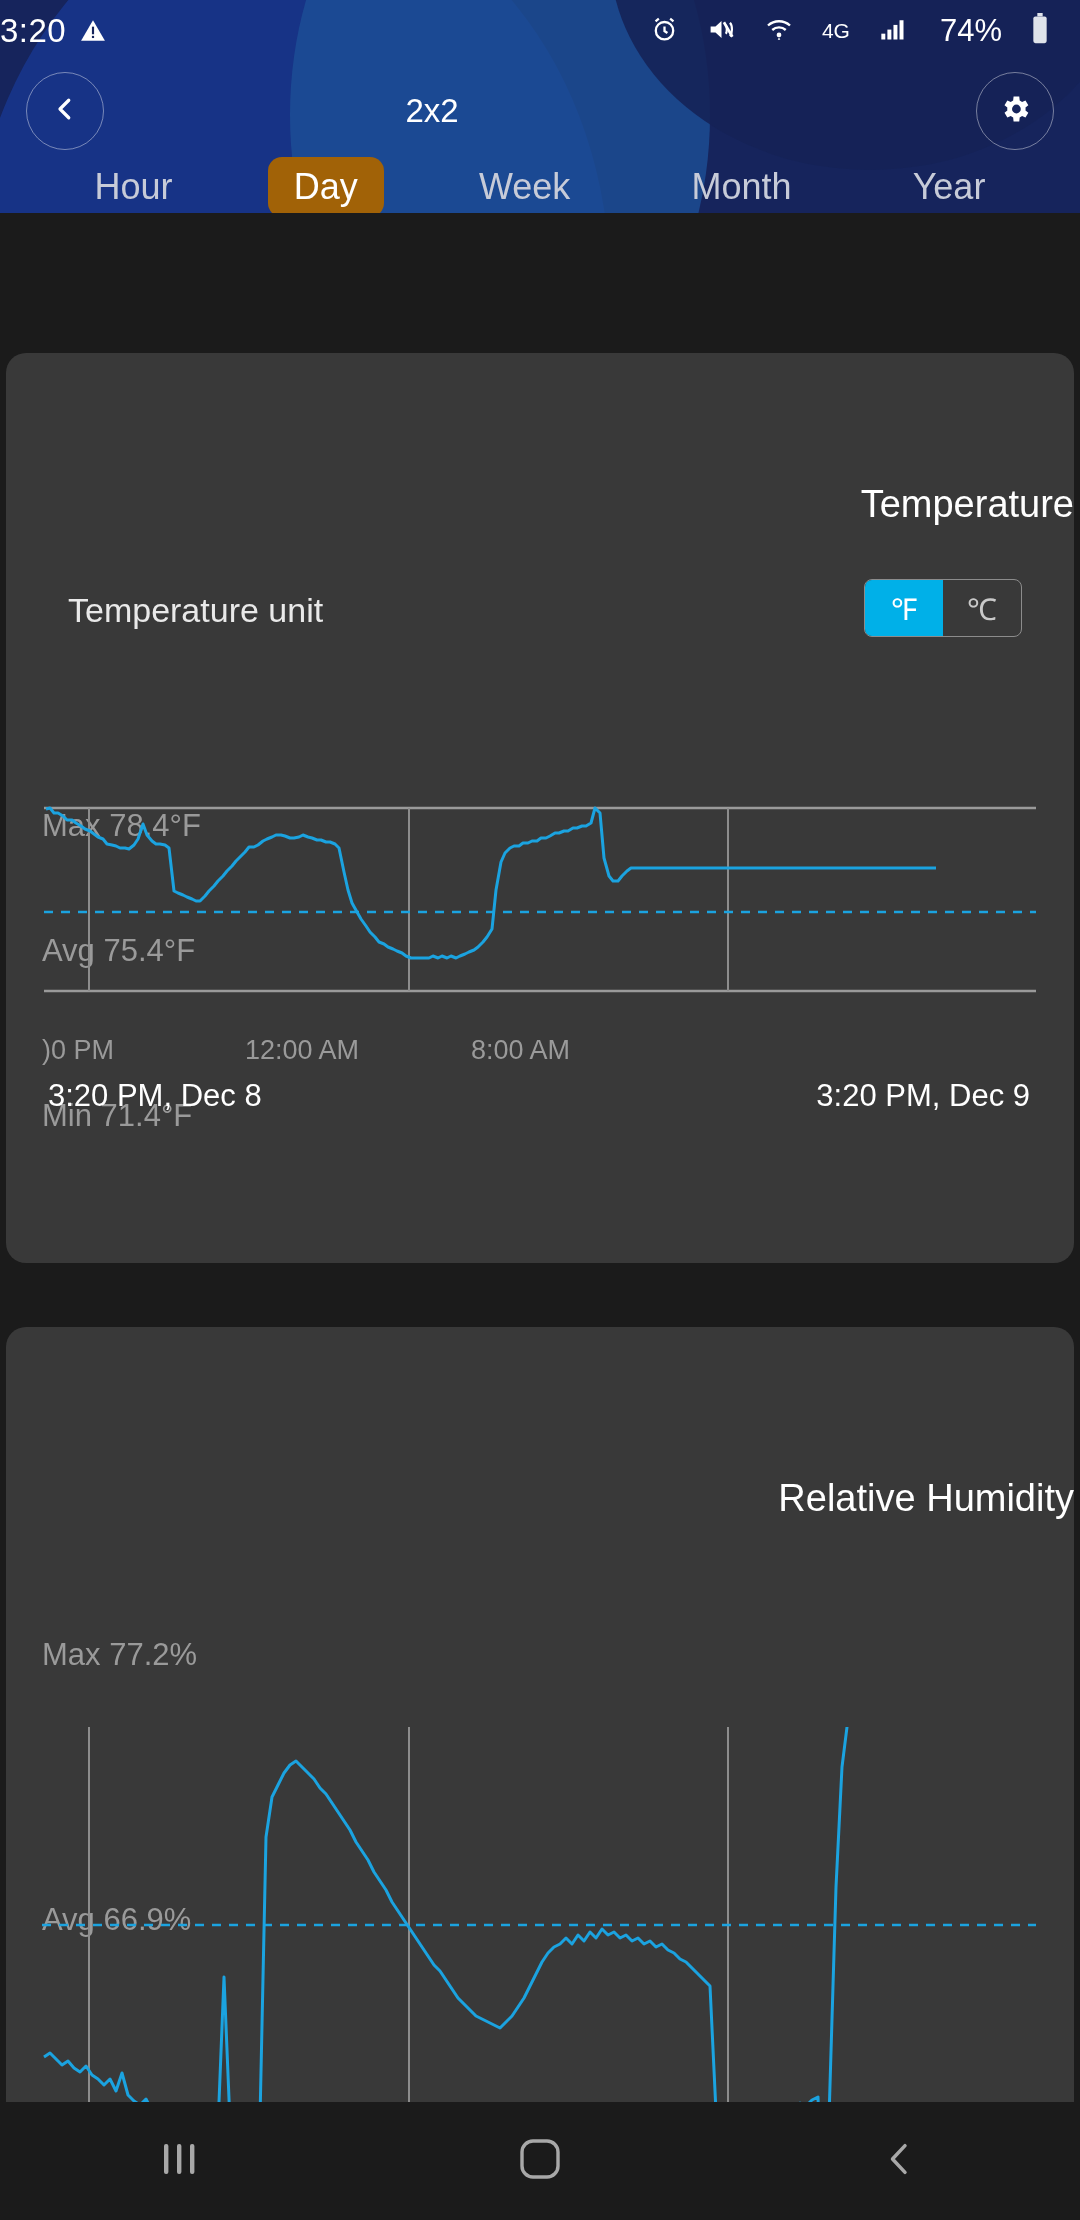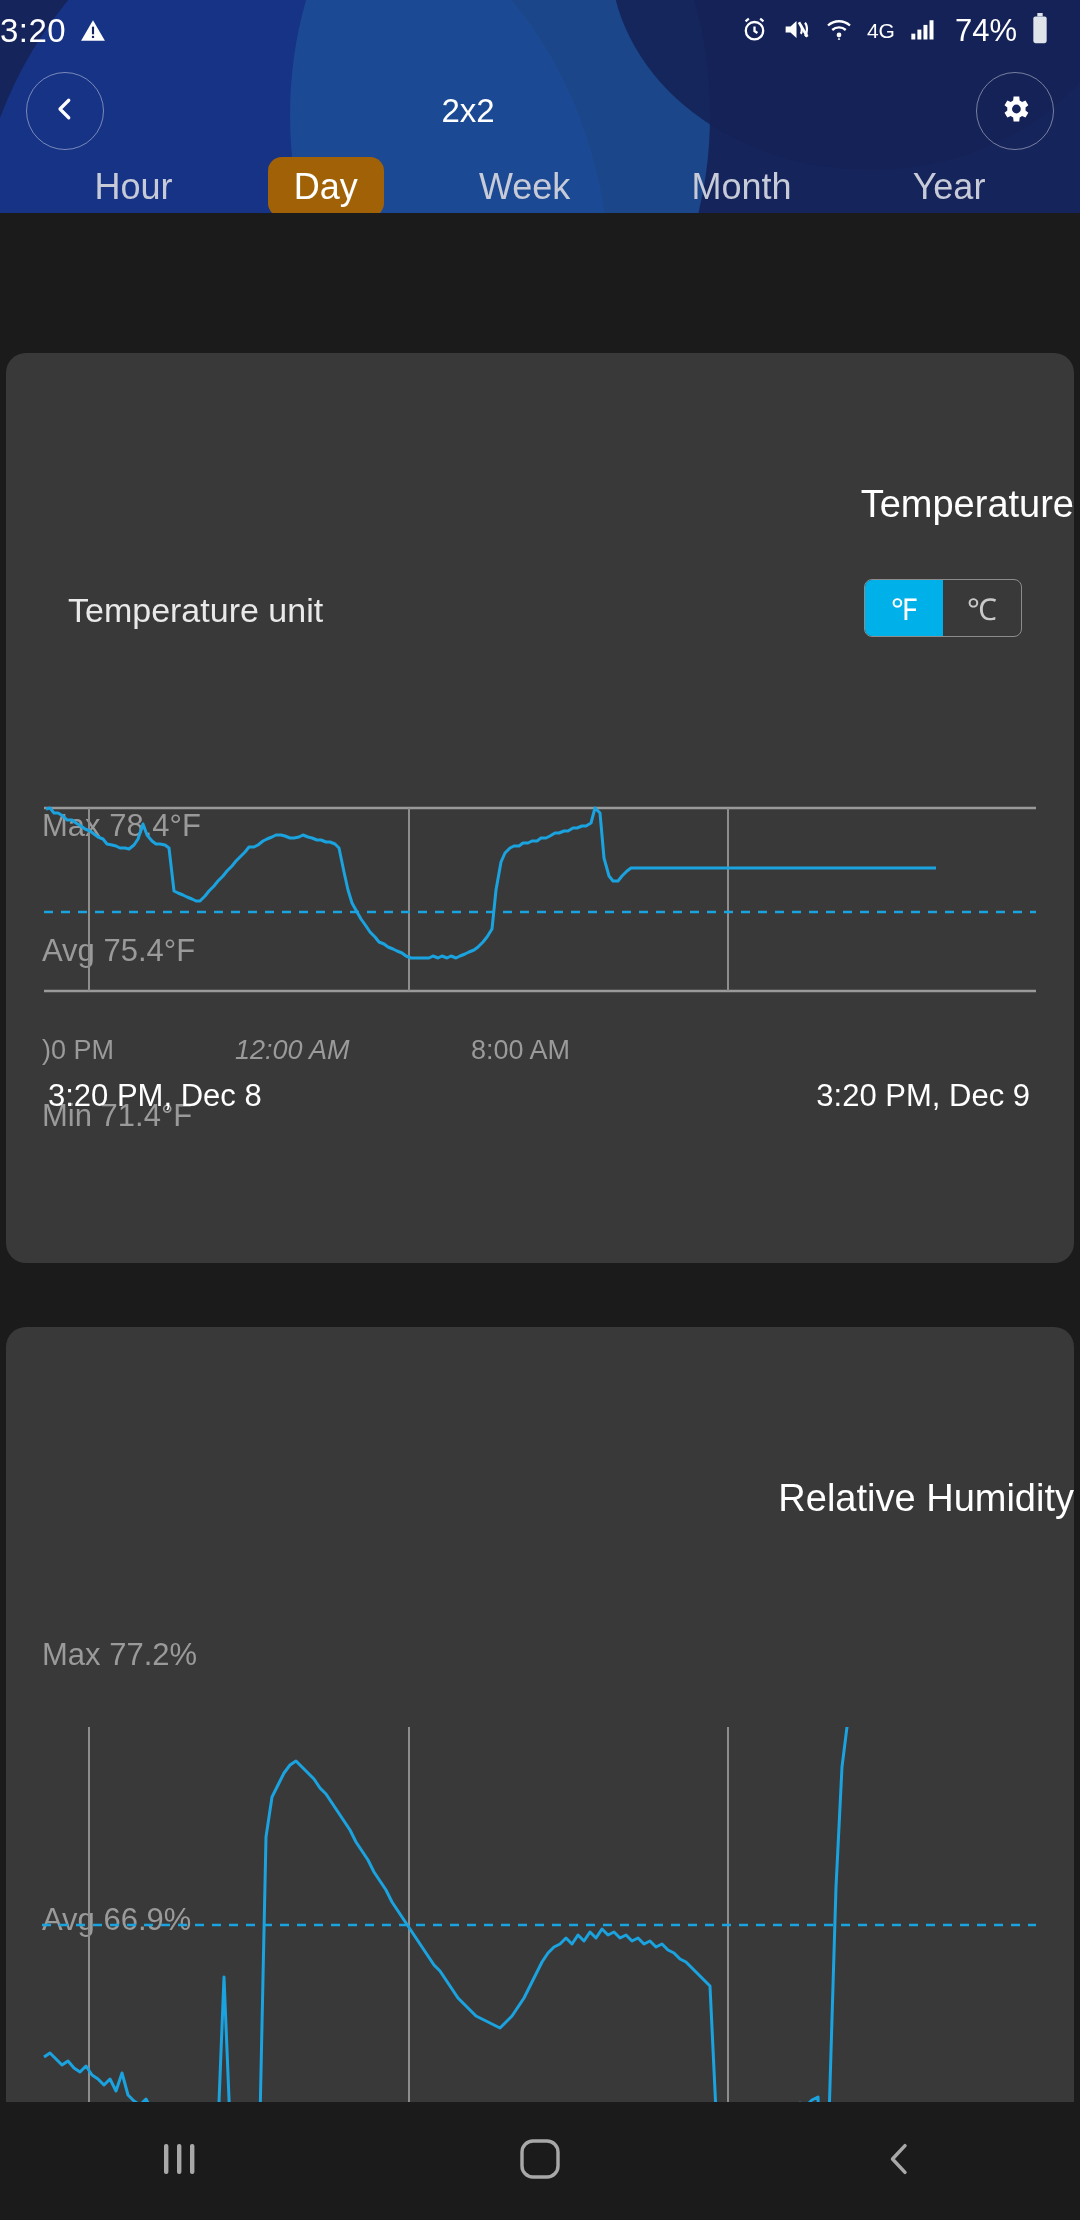--- a/index.html
+++ b/index.html
@@ -31,38 +31,38 @@
 
   .statusbar {
     position: absolute; top: 0; left: 0; width: 1080px; height: 62px;
     display: flex; align-items: center; z-index: 5;
   }
   .sb-time {
     color: #ffffff; font-size: 33px; letter-spacing: .5px;
   }
   .sb-warn { margin-left: 14px; display: inline-flex; }
   .sb-right {
-    margin-left: auto; margin-right: 30px; display: flex; align-items: center; gap: 13px;
+    margin-left: auto; margin-right: 30px; display: flex; align-items: center; gap: 28px;
   }
   .sb-batt-text { color: #fff; font-size: 31px; margin-left: 4px; }
 
   .navbar {
     position: absolute; top: 62px; left: 0; width: 1080px; height: 98px;
     display: flex; align-items: center; z-index: 5;
   }
   .circle-btn {
     width: 78px; height: 78px; border-radius: 50%;
     border: 1.6px solid rgba(255,255,255,.42);
     display: flex; align-items: center; justify-content: center;
   }
   .back-btn { margin-left: 26px; }
   .gear-btn { margin-left: auto; margin-right: 26px; }
   .nav-title {
     position: absolute; left: 0; width: 864px; text-align: center;
-    color: #ffffff; font-size: 33px; margin-left: 36px;
+    color: #ffffff; font-size: 33px;
   }
 
   .tabs {
     position: absolute; top: 160px; left: 0; width: 1080px; height: 53px;
     display: flex; align-items: center; justify-content: space-around;
     z-index: 5; padding: 0 34px;
   }
   .tab {
     color: #c7cbd8; font-size: 36px; padding: 12px 26px; border-radius: 14px;
     line-height: 1;
@@ -247,21 +247,21 @@
         <line x1="83" y1="140" x2="83" y2="323" stroke="#8d8d8d" stroke-width="2"></line>
         <line x1="403" y1="140" x2="403" y2="323" stroke="#8d8d8d" stroke-width="2"></line>
         <line x1="722" y1="140" x2="722" y2="323" stroke="#8d8d8d" stroke-width="2"></line>
         <line x1="38" y1="244" x2="1030" y2="244" stroke="#1ba3e0" stroke-width="2.4" stroke-dasharray="9 8"></line>
         <polyline fill="none" stroke="#1ba3e0" stroke-width="3" stroke-linejoin="round" points="40,141 44,140 48,145 52,145 57,148 61,152 66,152 70,155 75,158 79,161 84,163 88,166 92,169 97,171 101,176 106,177 110,178 114,180 119,180 123,181 128,177 132,171 137,156 141,167 146,173 150,176 154,176 159,177 163,180 168,223 172,225 177,227 181,229 186,231 190,233 194,233 199,228 203,223 208,218 212,213 217,208 221,203 226,198 230,193 234,189 239,184 243,179 248,179 252,177 257,173 261,171 266,169 270,167 275,167 279,168 284,170 288,170 293,169 297,167 302,169 306,170 311,172 315,172 320,174 324,174 329,176 333,180 338,204 342,222 346,235 351,244 355,251 360,258 364,264 369,269 373,274 378,276 382,279 387,281 391,283 396,285 400,288 405,290 409,290 414,290 418,290 423,290 427,288 432,290 436,288 441,290 445,288 450,290 454,288 459,286 463,284 468,282 472,279 477,274 481,269 486,261 490,222 495,194 499,185 504,180 508,178 513,178 517,175 522,175 526,173 531,173 535,170 540,170 544,168 549,165 553,165 558,163 562,163 567,160 571,160 576,158 580,158 585,155 589,140 594,145 598,190 603,208 607,213 612,213 616,208 621,203 625,200 630,200 635,200 640,200 645,200 650,200 655,200 660,200 665,200 670,200 675,200 680,200 685,200 690,200 695,200 700,200 705,200 710,200 715,200 720,200 725,200 730,200 735,200 740,200 745,200 750,200 755,200 760,200 765,200 770,200 775,200 780,200 785,200 790,200 795,200 800,200 805,200 810,200 815,200 820,200 825,200 830,200 835,200 840,200 845,200 850,200 855,200 860,200 865,200 870,200 875,200 880,200 885,200 890,200 895,200 900,200 905,200 910,200 915,200 920,200 925,200 930,200"></polyline>
       </svg>
     </div>
 
     <div class="axis-labels" style="top:682px;">
       <span style="left:36px;">)0 PM</span>
-      <span style="left:229px;font-style:italic;">12:00 AM</span>
+      <span style="left:239px;">12:00 AM</span>
       <span style="left:465px;">8:00 AM</span>
     </div>
 
     <div class="range-row" style="top:725px;">
       <span class="range-start">3:20 PM,  Dec 8</span>
       <span class="range-end">3:20 PM,  Dec 9</span>
     </div>
   </div>
 
   <div class="card" id="card-hum">

